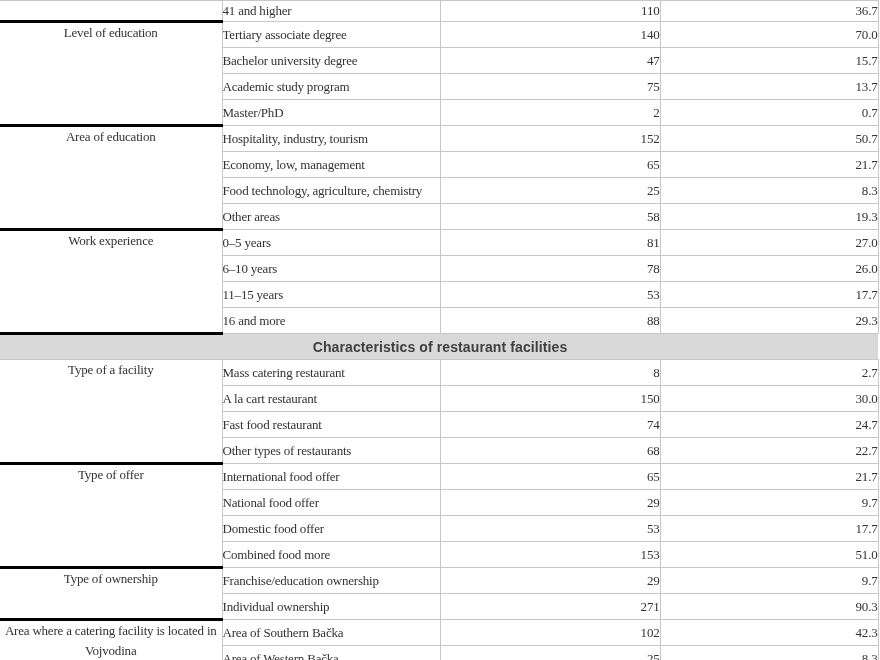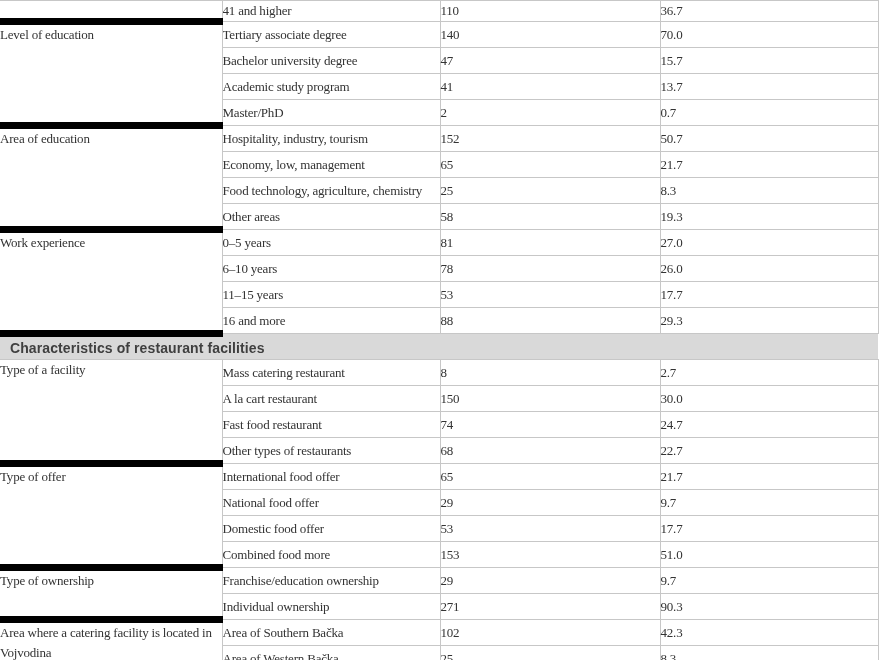--- a/index.html
+++ b/index.html
@@ -25,48 +25,50 @@
     letter-spacing: -0.2px;
     color: #333333;
     padding: 0;
     background: #ffffff;
   }
   
   table.demo tr.first-cut td { height: 21px; }
 
   td.char {
     border-top: 1px solid #c7c7c7;
-    border-bottom: 7px solid #000000;
+    border-bottom: 3px solid #000000;
     vertical-align: top;
     padding: 3px 10px 0 10px;
     line-height: 20px;
     white-space: normal;
+    text-align: center;
   }
   td.cat {
     border: 1px solid #c7c7c7;
     padding: 0 6px 0 10px;
     white-space: nowrap;
     overflow: hidden;
     margin-left: 8px;
   }
   td.num, td.pct {
     border: 1px solid #c7c7c7;
-    text-align: left;
+    text-align: right;
   }
   tr.band td {
     background: #d9d9d9;
     border-top: 1px solid #c7c7c7;
     border-bottom: 1px solid #c7c7c7;
     font-family: "Liberation Sans", sans-serif;
     font-size: 14px;
     font-weight: 600;
     letter-spacing: 0.1px;
     color: #3f3f3f;
     padding: 0 8px 0 10px;
     white-space: nowrap;
+    text-align: center;
   }
 </style>
 </head>
 <body>
 
 <div class="wrap">
   <table class="demo">
     <colgroup>
       <col style="width:222px">
       <col style="width:218px">
@@ -86,21 +88,21 @@
           <td class="num">140</td>
           <td class="pct">70.0</td>
         </tr>
         <tr>
           <td class="cat">Bachelor university degree</td>
           <td class="num">47</td>
           <td class="pct">15.7</td>
         </tr>
         <tr>
           <td class="cat">Academic study program</td>
-          <td class="num">41</td>
+          <td class="num">75</td>
           <td class="pct">13.7</td>
         </tr>
         <tr>
           <td class="cat">Master/PhD</td>
           <td class="num">2</td>
           <td class="pct">0.7</td>
         </tr>
         <tr>
           <td class="char" rowspan="4">Area of education</td>
           <td class="cat">Hospitality, industry, tourism</td>

